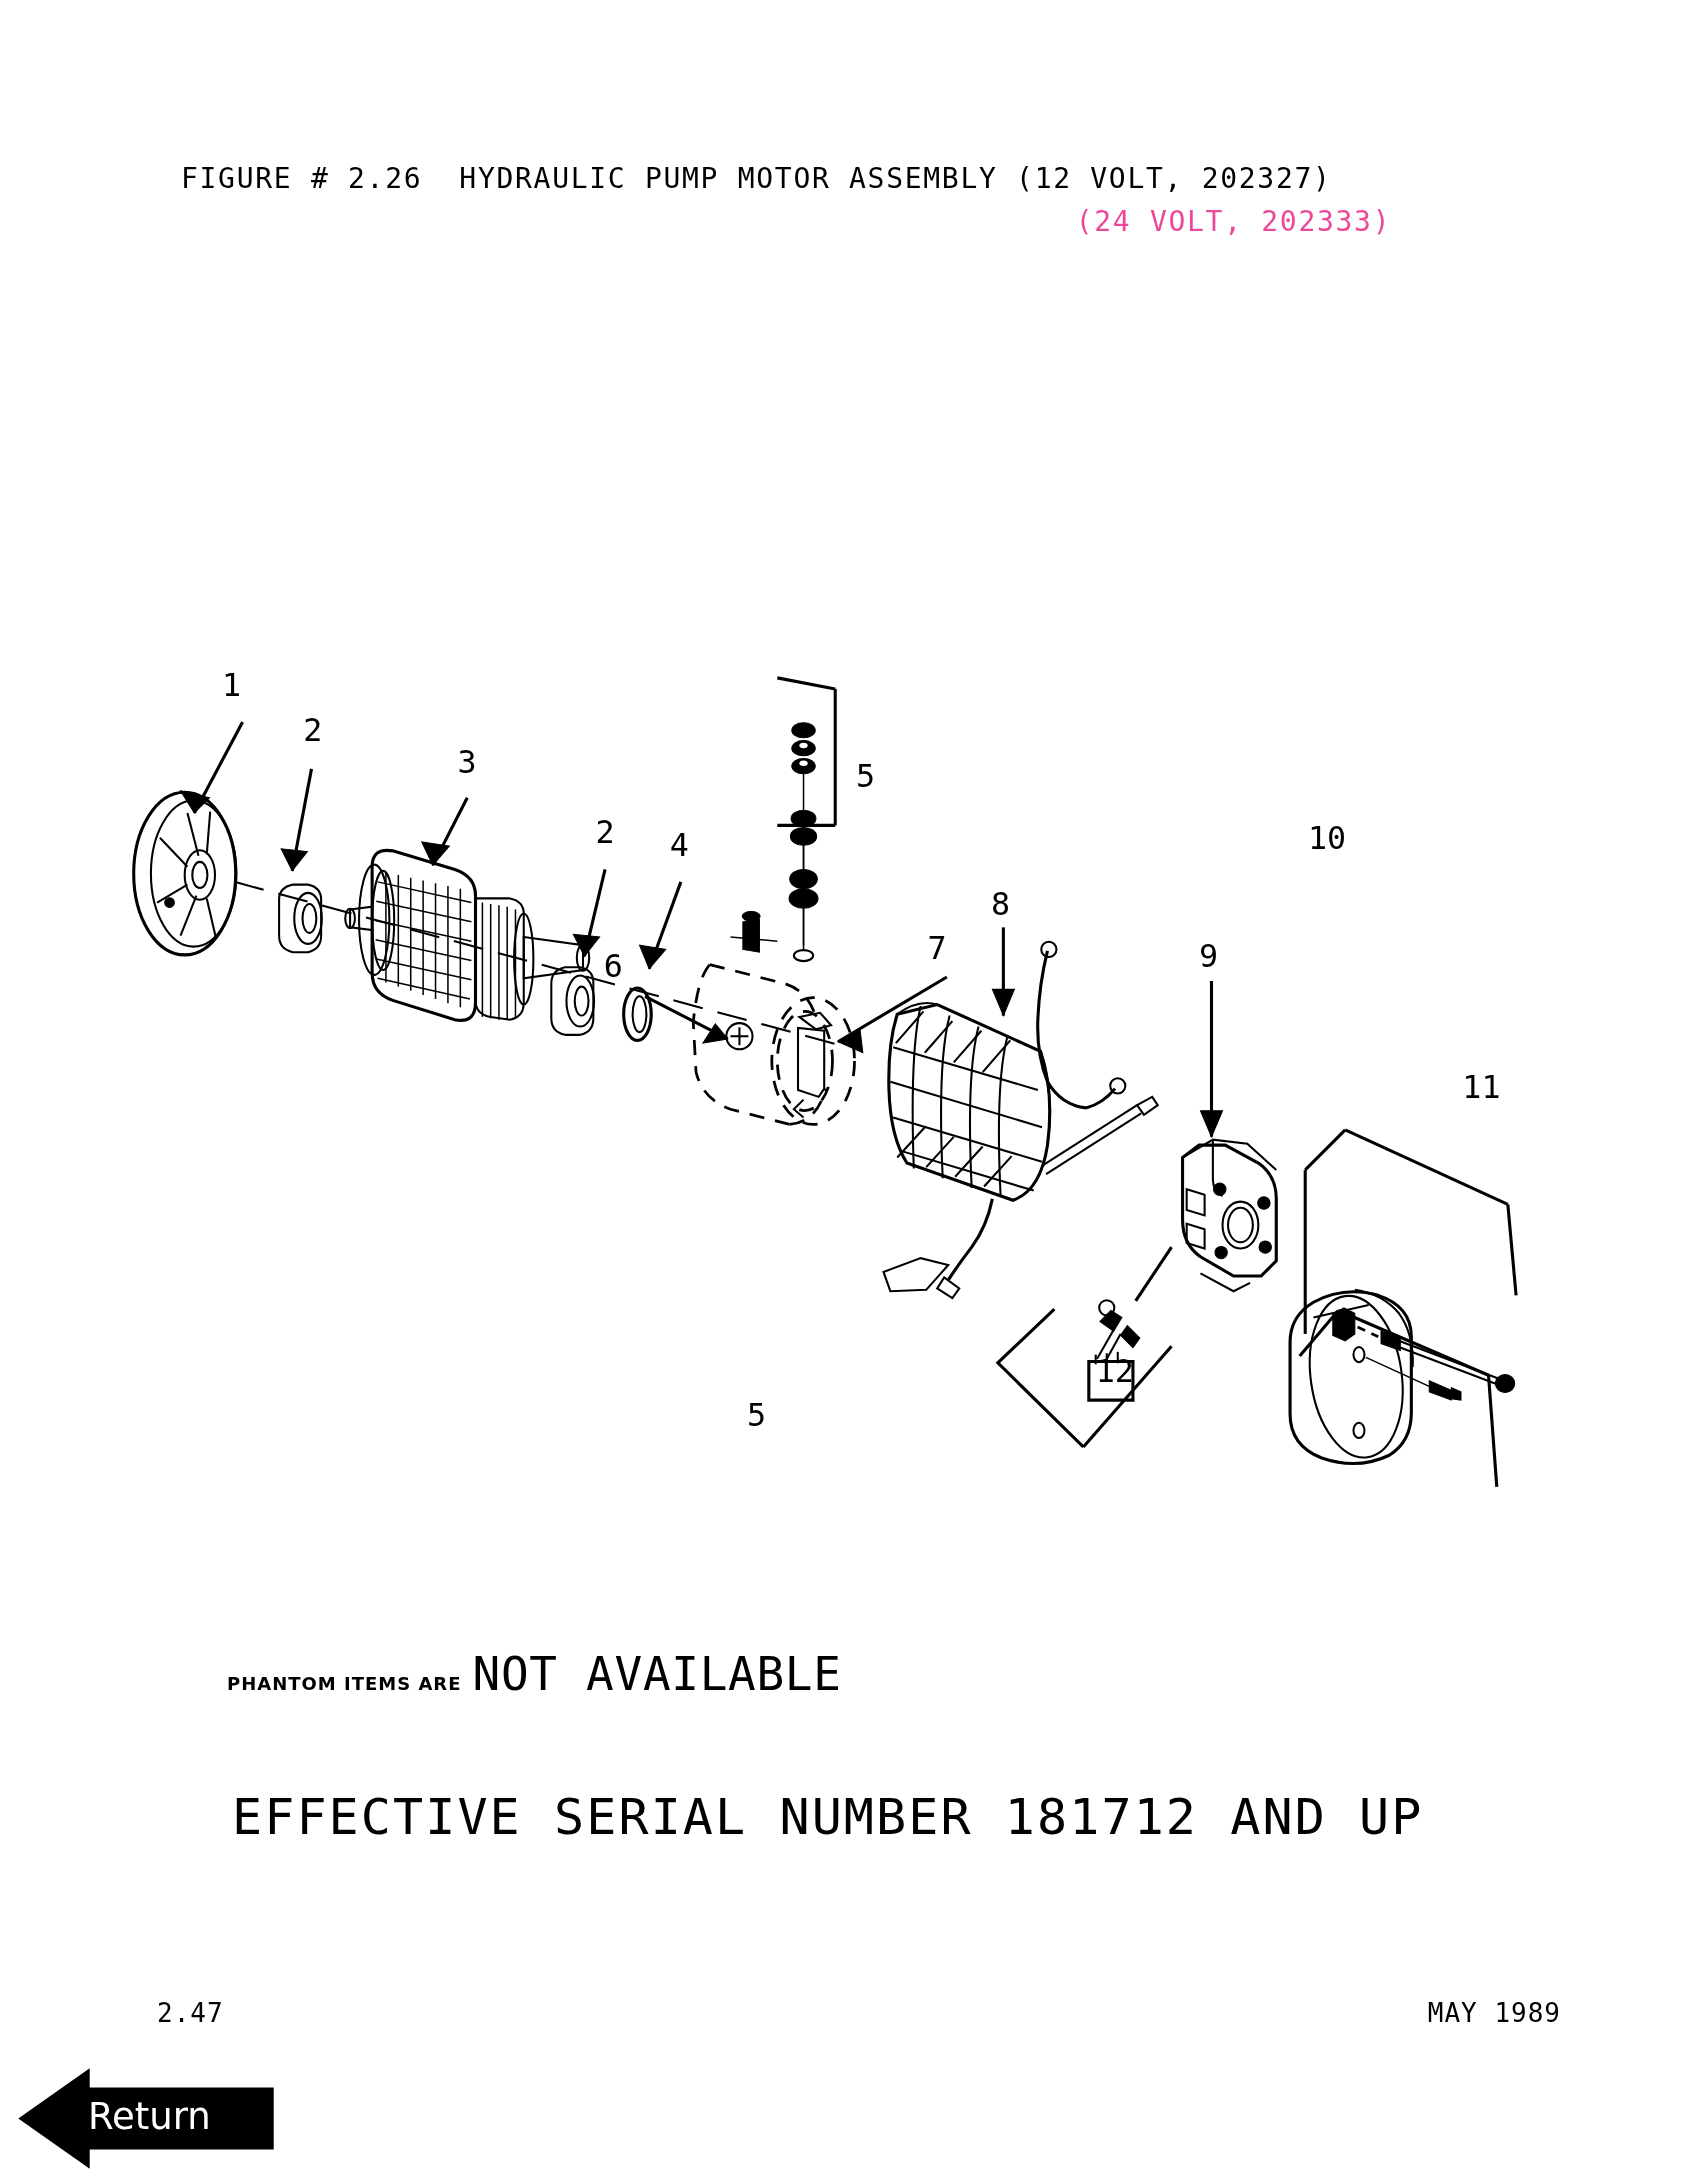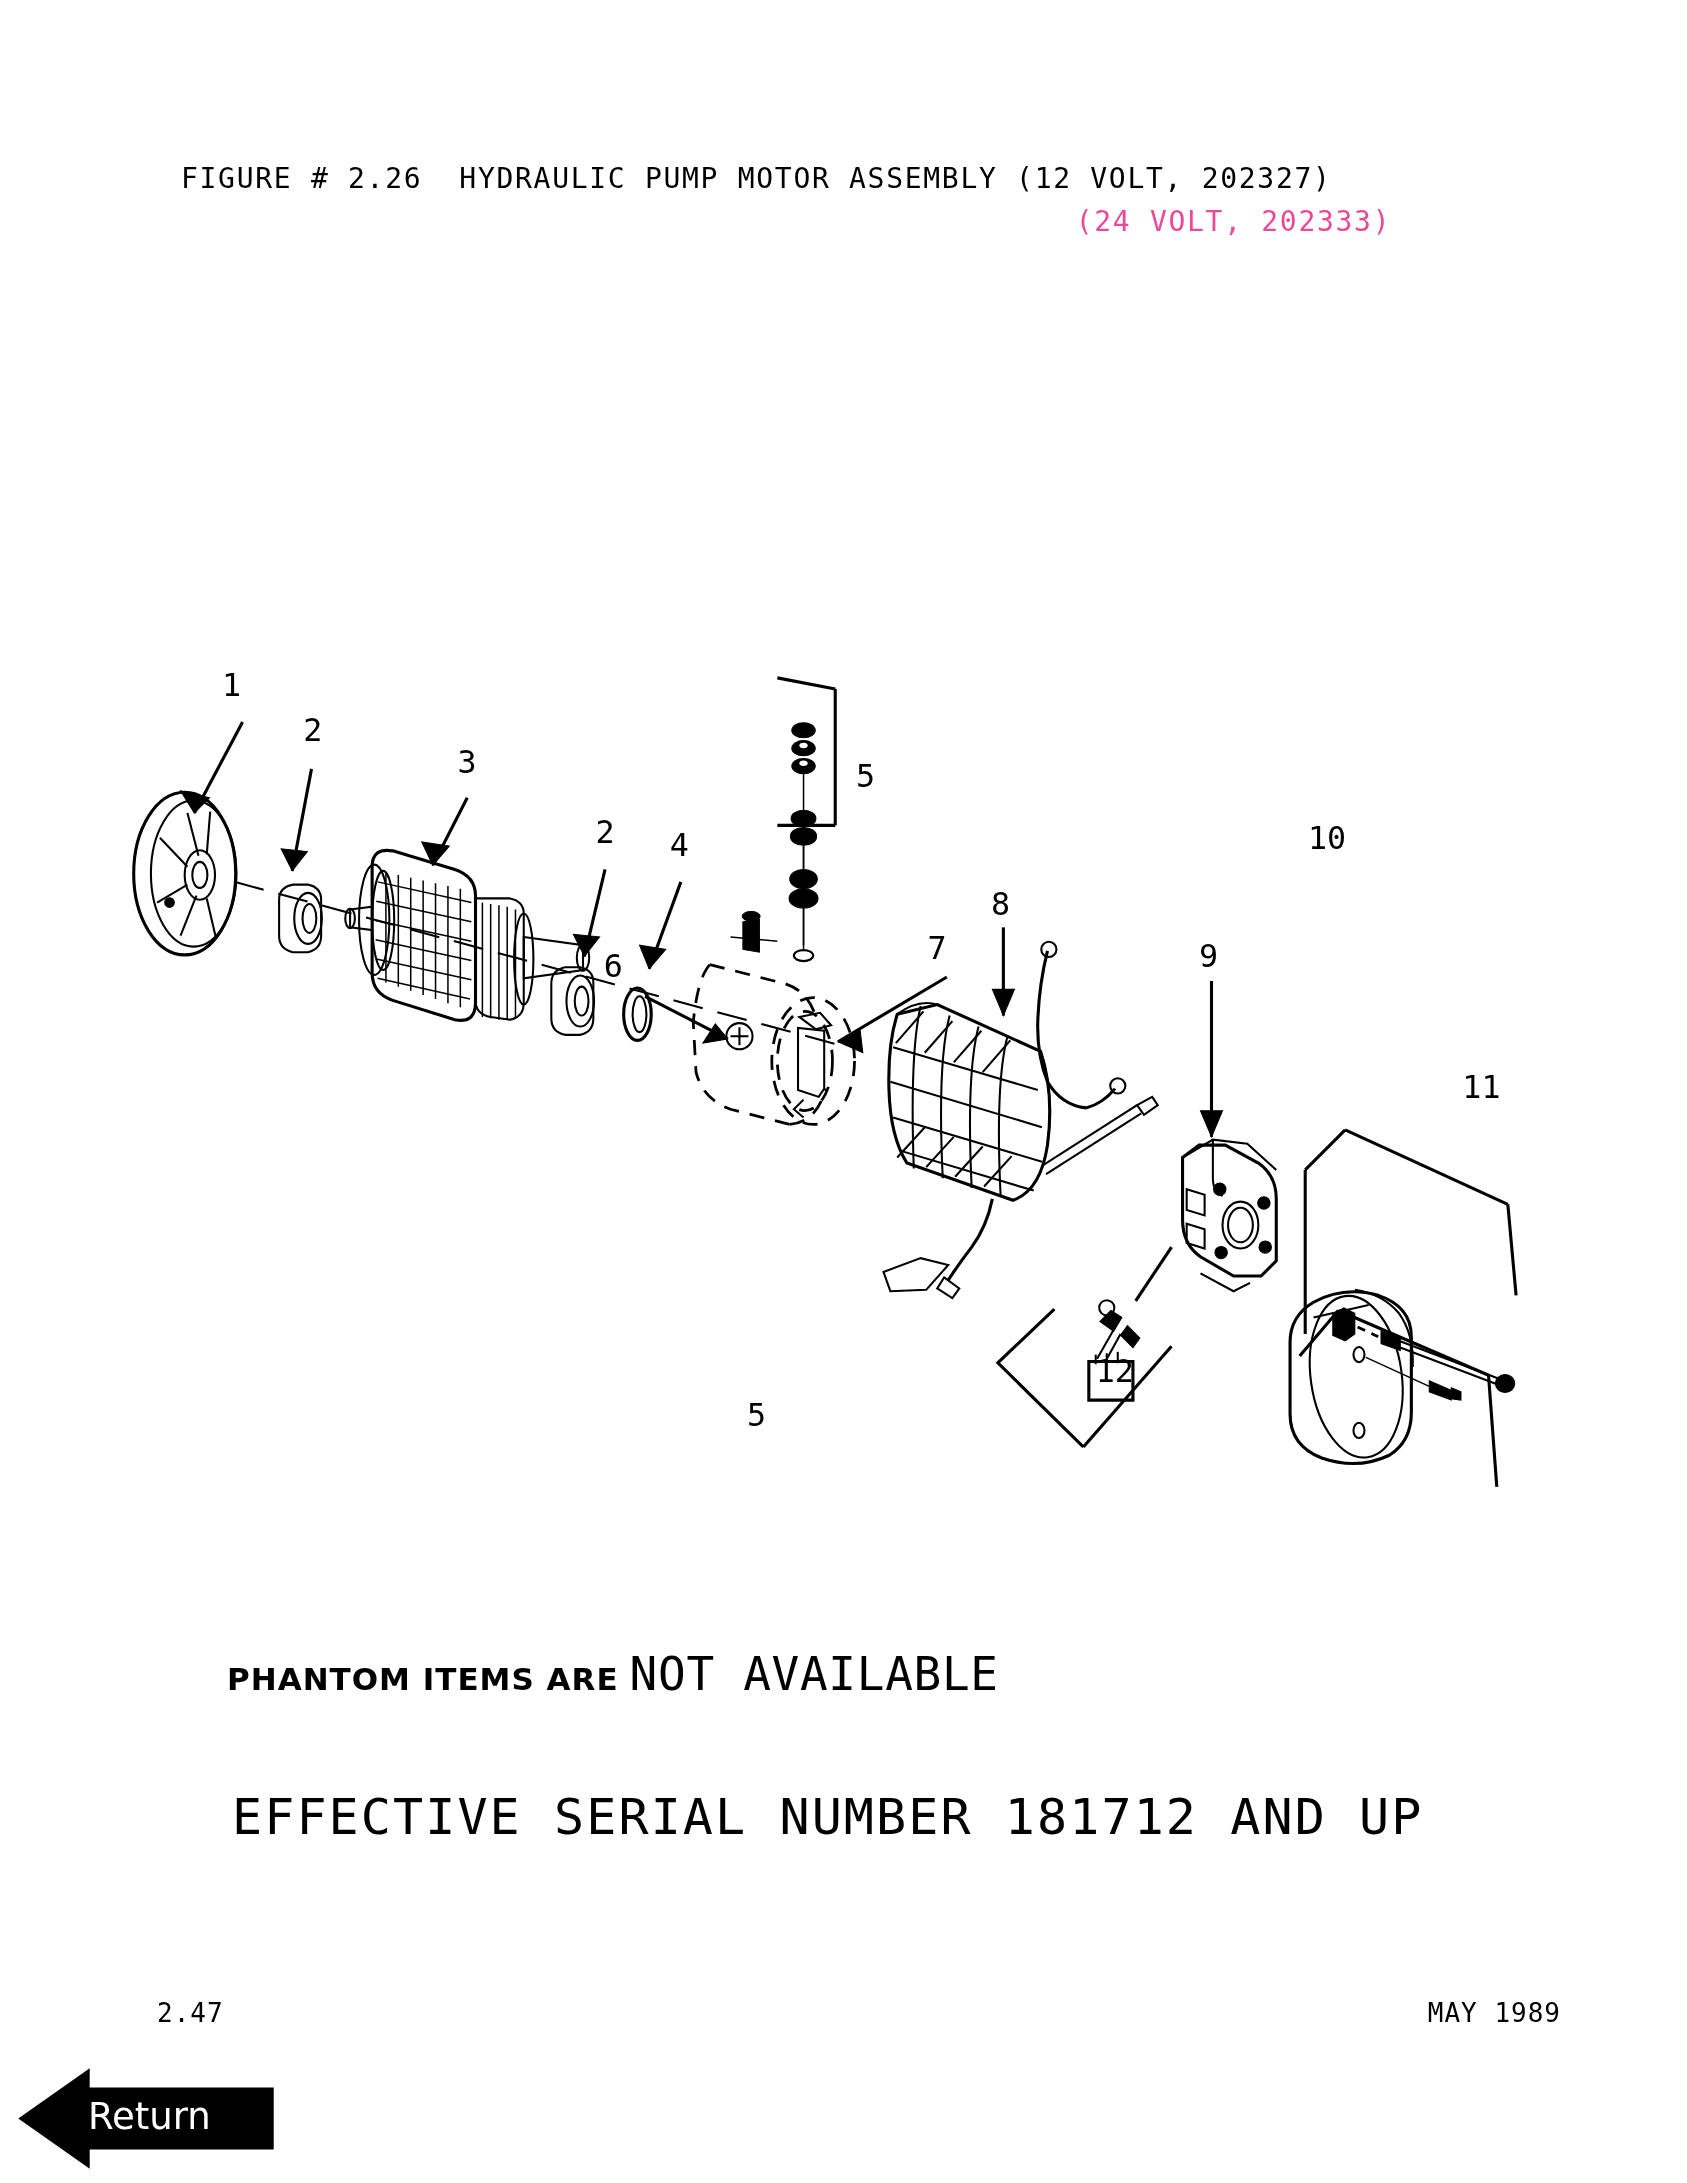--- a/index.html
+++ b/index.html
@@ -57,21 +57,21 @@
   
   .phantom-line {
     position: absolute;
     left: 227px;
     top: 1647px;
     white-space: nowrap;
   }
   .phantom-small {
     font-family: "DejaVu Sans", sans-serif;
     font-weight: bold;
-    font-size: 31px;
+    font-size: 18px;
     letter-spacing: 1px;
     vertical-align: baseline;
   }
   .phantom-big {
     font-family: "DejaVu Sans Mono", monospace;
     font-size: 46px;
     letter-spacing: 0.7px;
     vertical-align: baseline;
     margin-left: 11px;
   }

